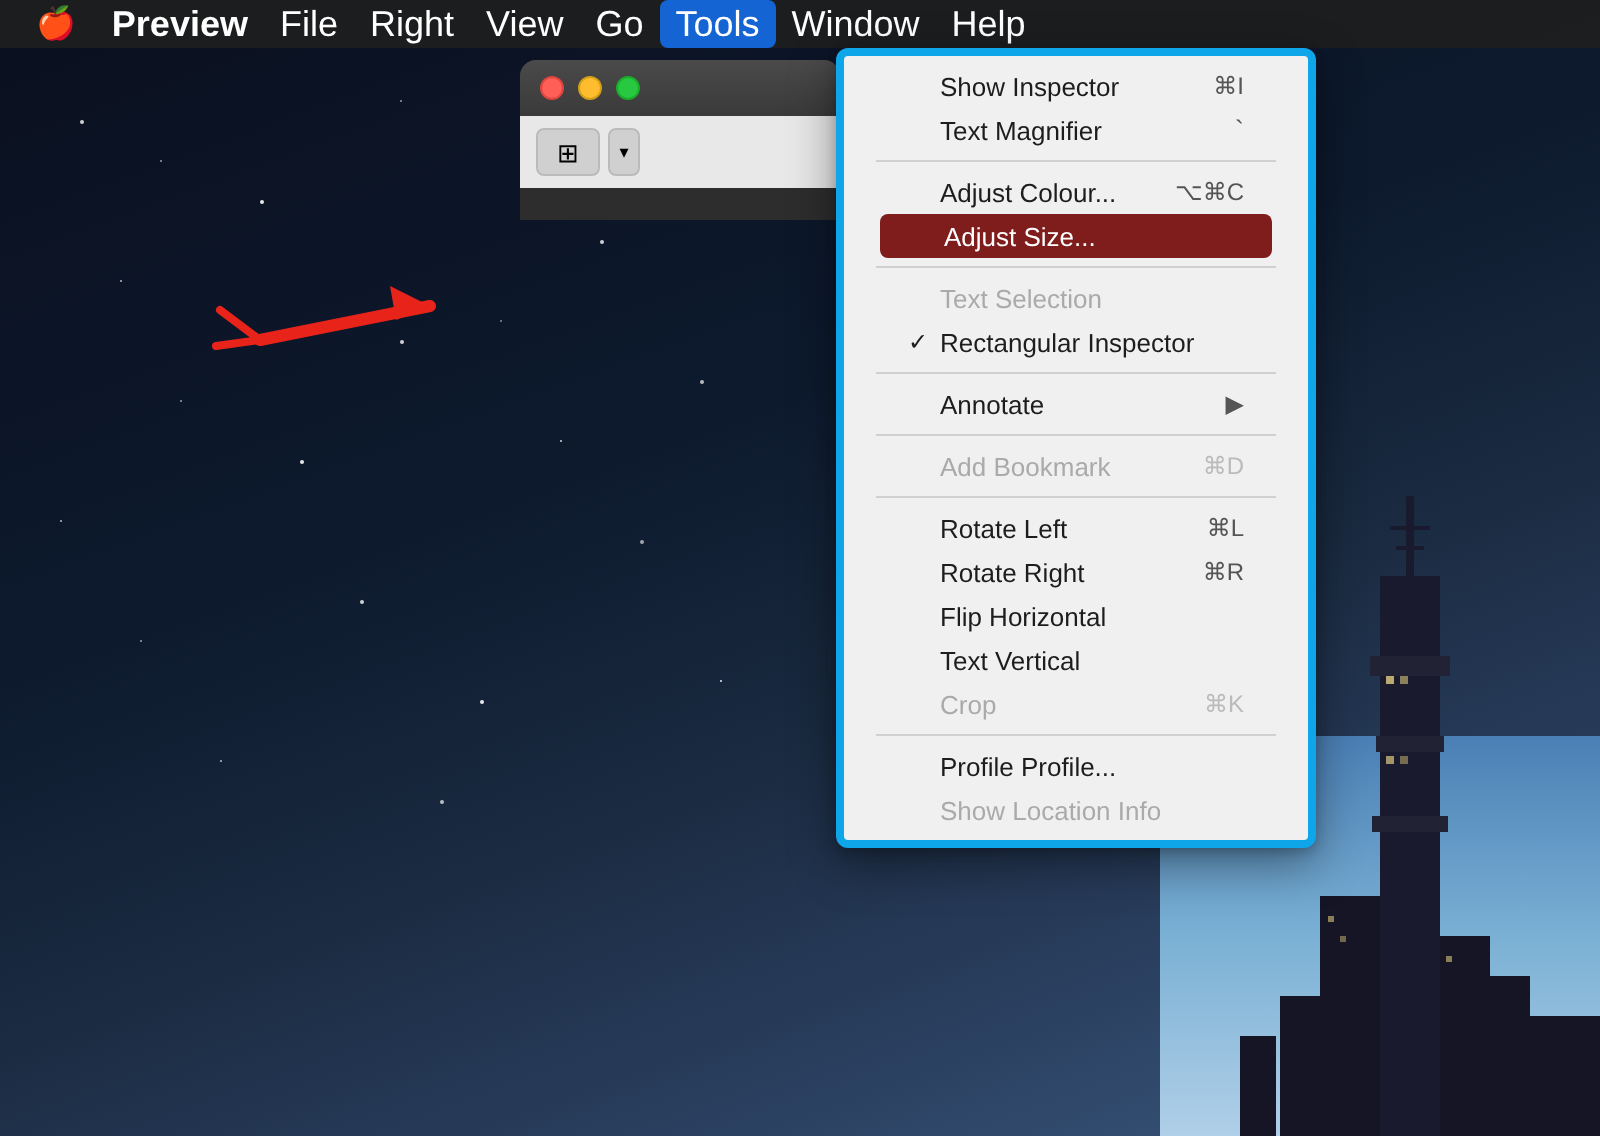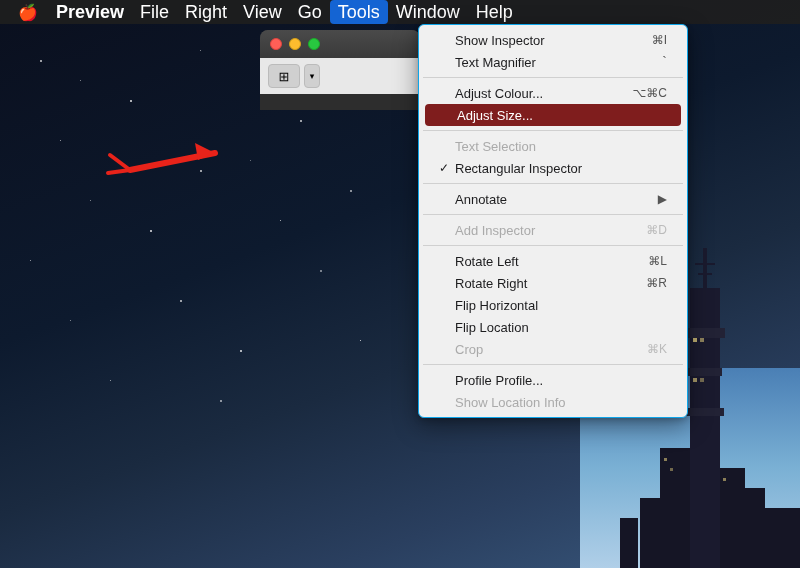--- a/index.html
+++ b/index.html
@@ -111,27 +111,27 @@
       justify-content: center;
       font-size: 11px;
       cursor: pointer;
     }
 
     
     .dropdown-menu {
       position: absolute;
       top: 24px;
       left: 418px;
-      width: 270px;
+      width: 240px;
       background: #f0f0f0;
-      border: 1px solid #0ea5e9;
+      border: 4px solid #0ea5e9;
       border-radius: 6px;
       box-shadow: 0 8px 24px rgba(0,0,0,0.4), 0 2px 6px rgba(0,0,0,0.2);
       z-index: 200;
-      padding: 4px 4px;
+      padding: 4px 16px;
     }
 
     .menu-item {
       height: 22px;
       padding: 0 16px;
       display: flex;
       align-items: center;
       justify-content: space-between;
       font-size: 13px;
       color: #1d1d1f;
@@ -342,21 +342,21 @@
       <span>Annotate</span>
     </div>
     <span class="menu-shortcut">▶</span>
   </div>
 
   <div class="menu-separator"></div>
 
   <div class="menu-item disabled">
     <div class="menu-item-left">
       <span class="checkmark"></span>
-      <span>Add Inspector</span>
+      <span>Add Bookmark</span>
     </div>
     <span class="menu-shortcut">⌘D</span>
   </div>
 
   <div class="menu-separator"></div>
 
   <div class="menu-item">
     <div class="menu-item-left">
       <span class="checkmark"></span>
       <span>Rotate Left</span>
@@ -376,21 +376,21 @@
     <div class="menu-item-left">
       <span class="checkmark"></span>
       <span>Flip Horizontal</span>
     </div>
     <span class="menu-shortcut"></span>
   </div>
 
   <div class="menu-item">
     <div class="menu-item-left">
       <span class="checkmark"></span>
-      <span>Flip Location</span>
+      <span>Text Vertical</span>
     </div>
     <span class="menu-shortcut"></span>
   </div>
 
   <div class="menu-item disabled">
     <div class="menu-item-left">
       <span class="checkmark"></span>
       <span>Crop</span>
     </div>
     <span class="menu-shortcut">⌘K</span>

